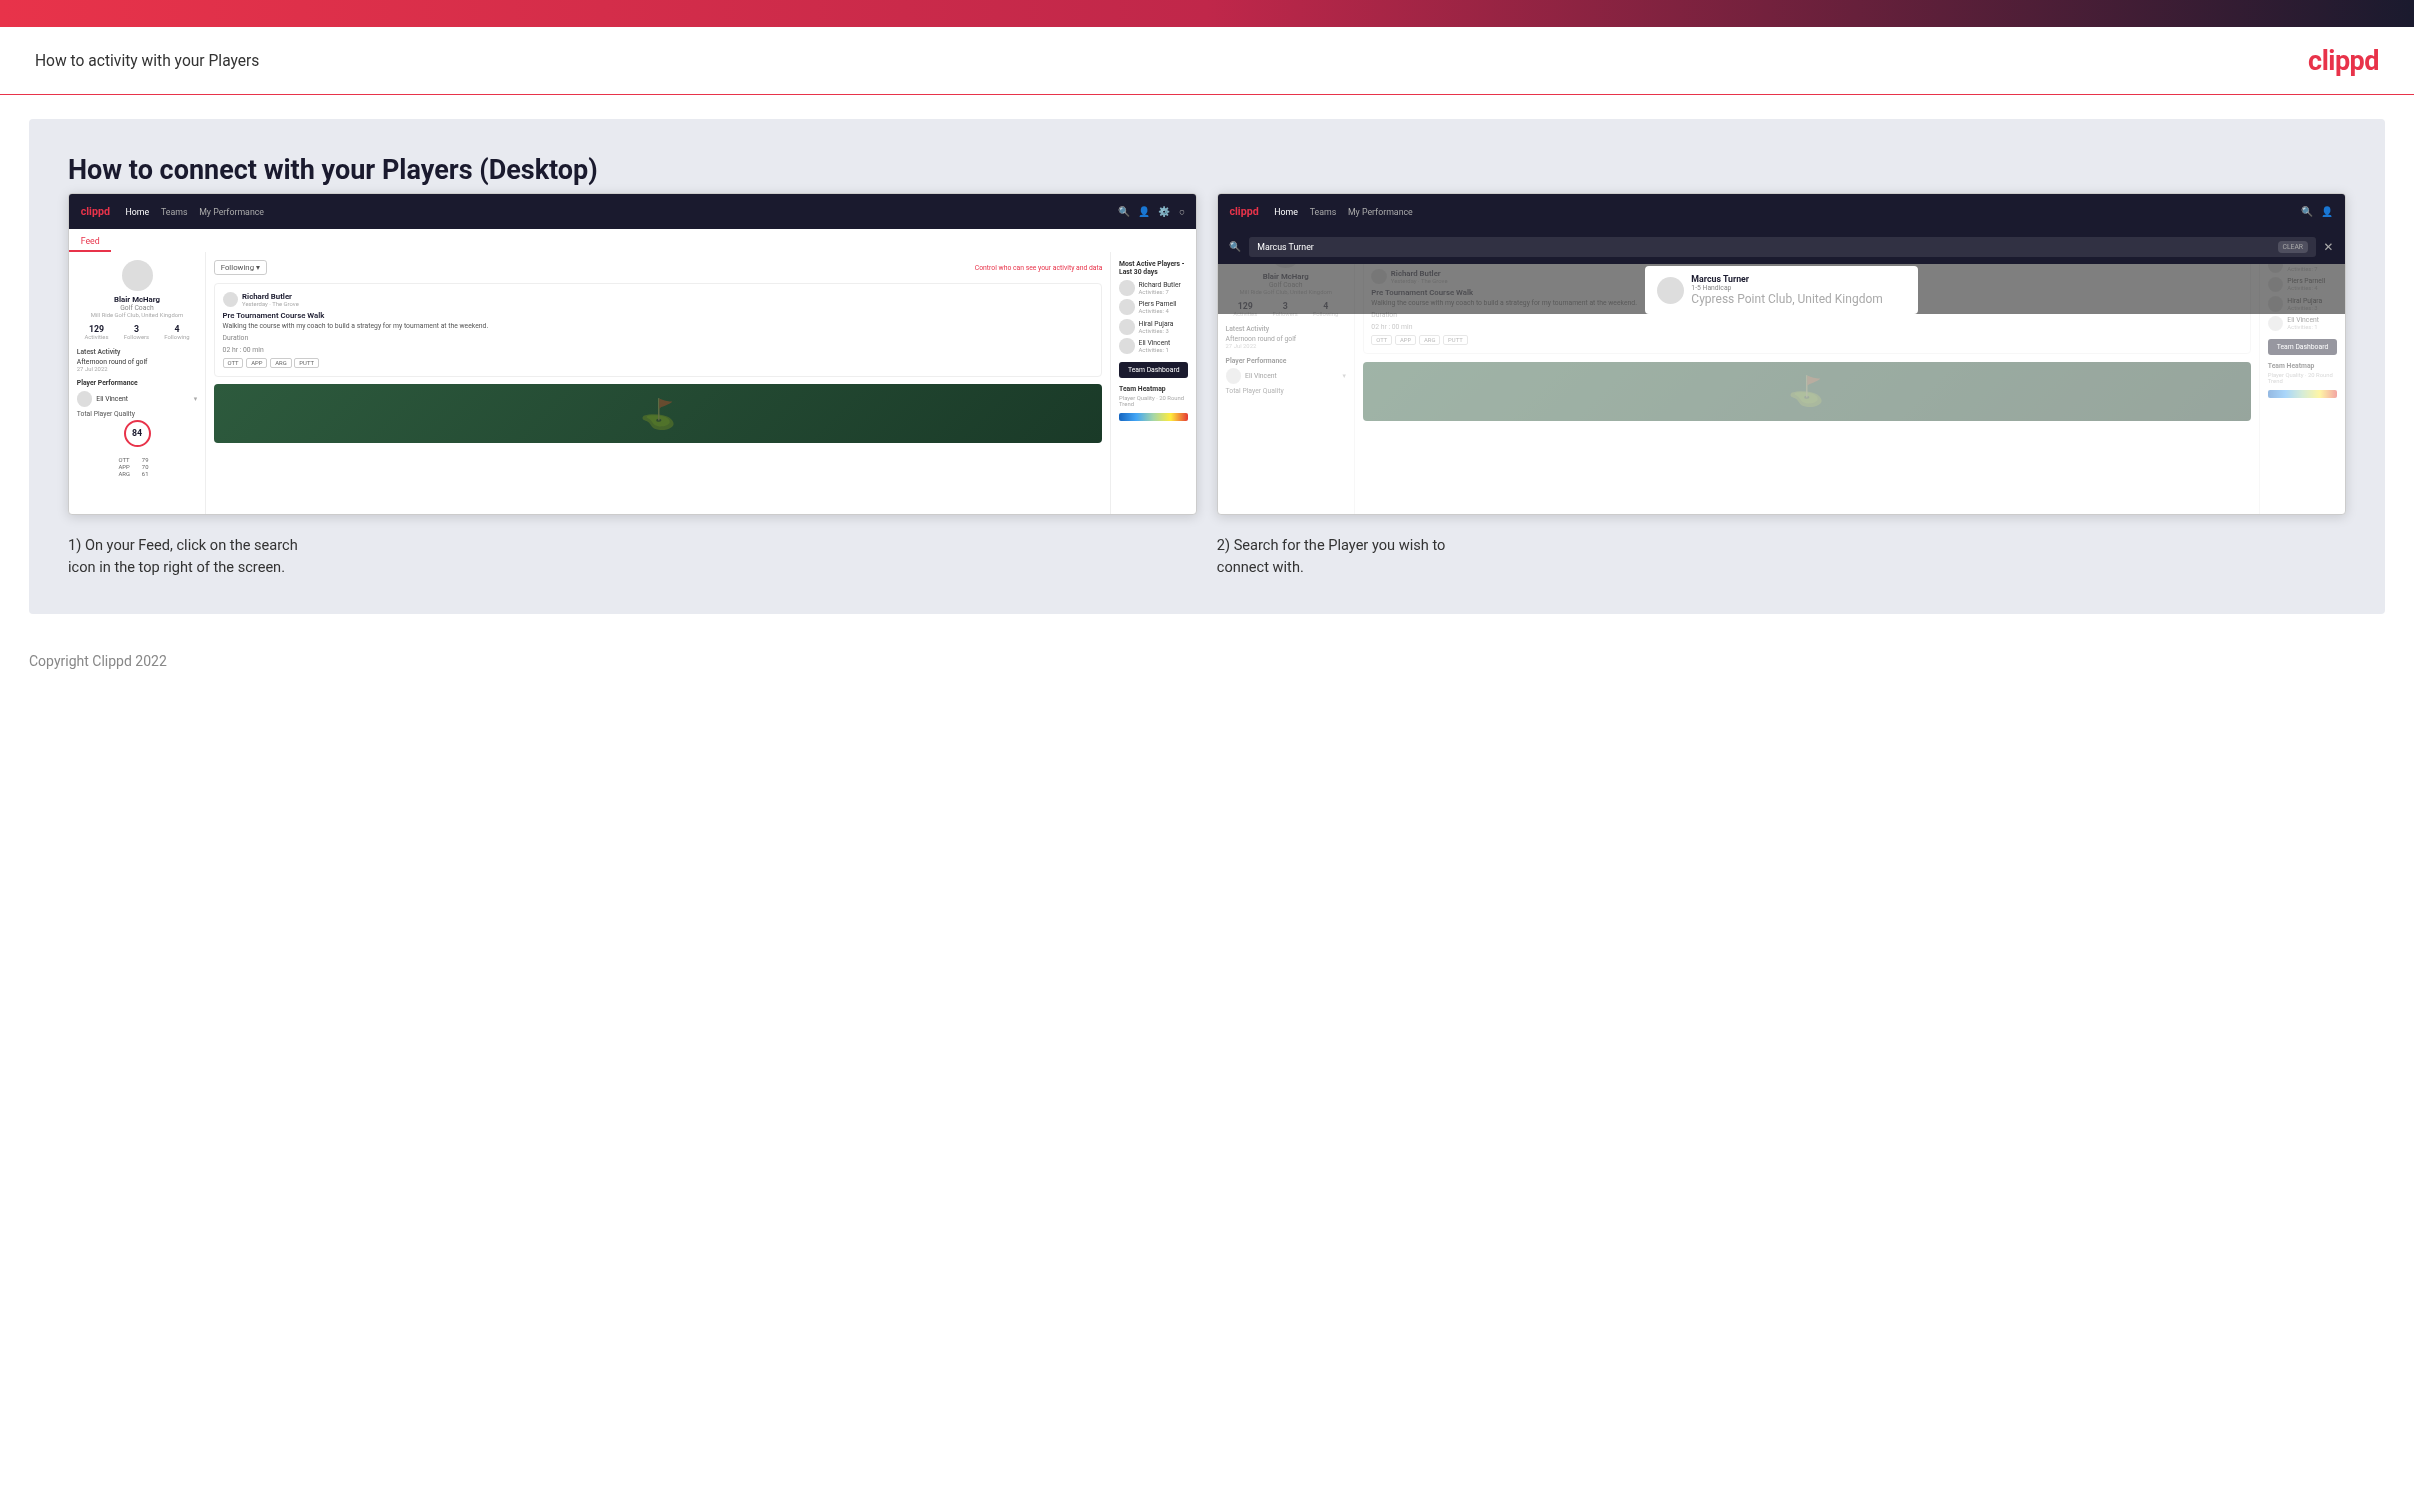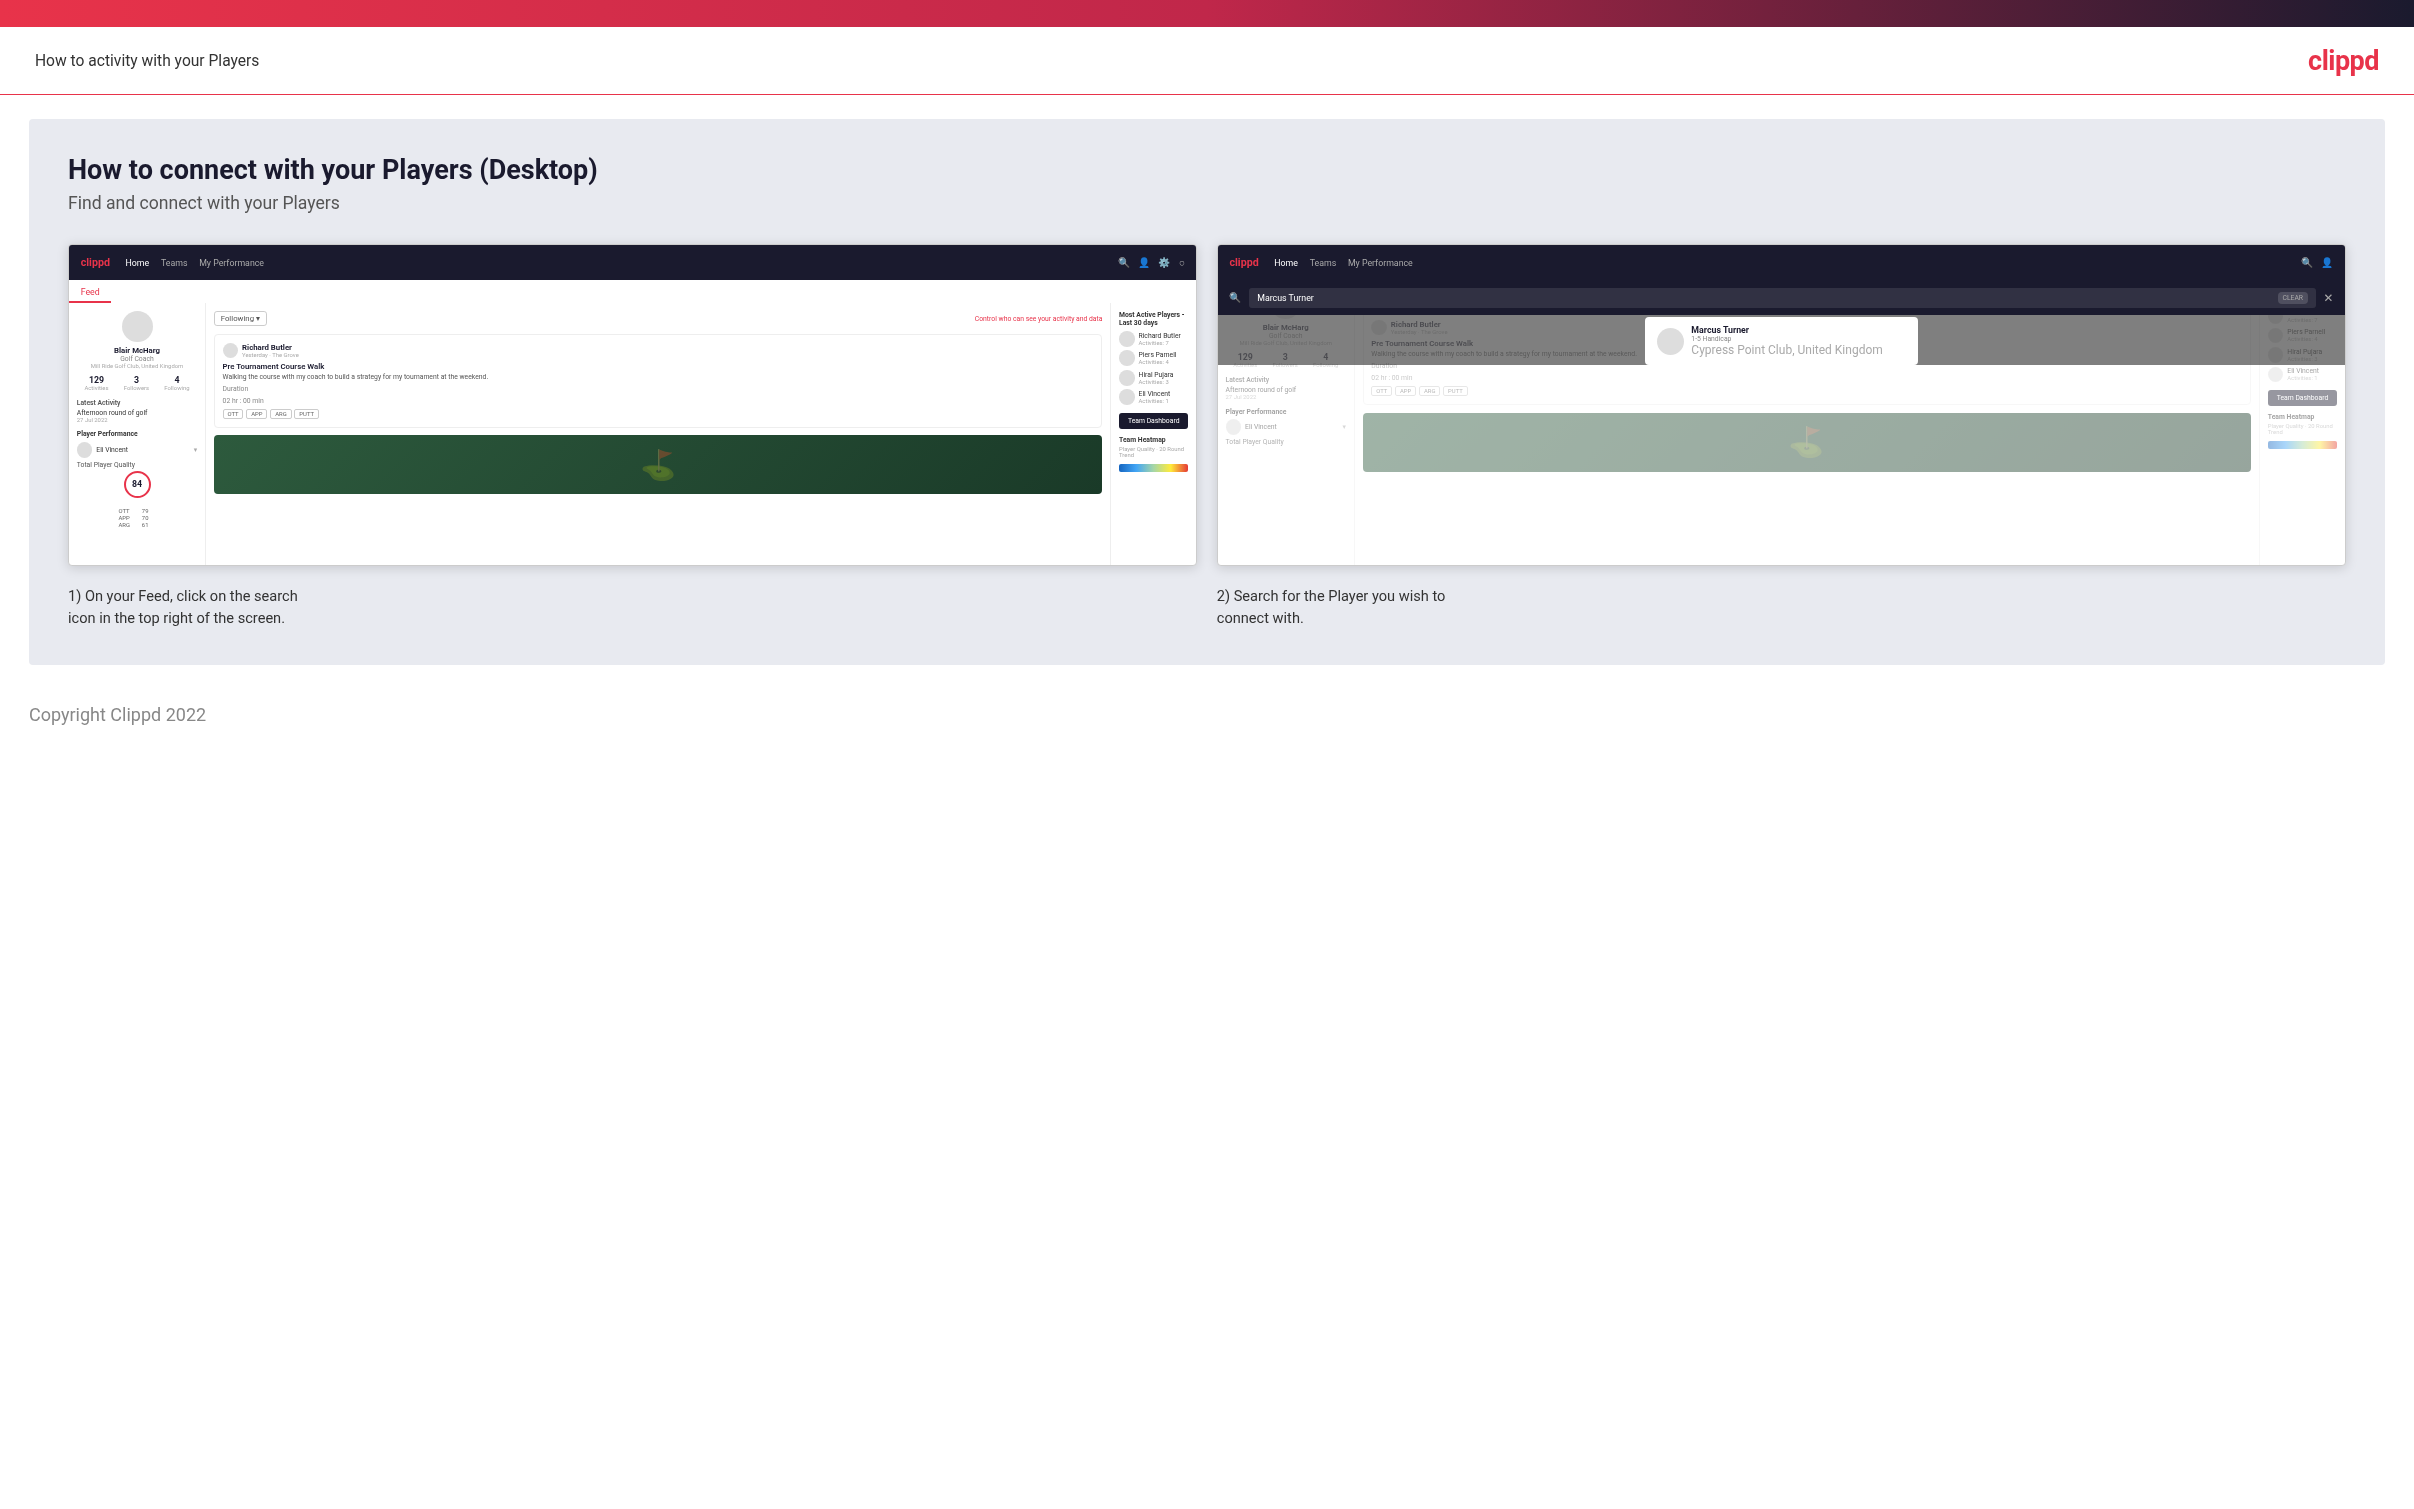--- a/index.html
+++ b/index.html
@@ -484,37 +484,36 @@
     }
     .mock-result-club {
       font-size: 12px;
       color: #aaa;
     }
 
     
     .footer {
       text-align: left;
       padding: 15.6px 29px;
-      font-size: 18px;
+      font-size: 14px;
       color: #888;
     }
   </style>
 </head>
 <body>
 
 <div class="top-bar"></div>
 
 <div class="header">
   <span class="header-title">How to activity with your Players</span>
   <span class="logo">clippd</span>
 </div>
 
 <div class="main-content">
   <div class="main-title">How to connect with your Players (Desktop)</div>
-  <div class="main-subtitle">Find and connect with your Players</div>
 
   <div class="screenshots-row">
 
     <div class="screenshot-block">
       <div class="mock-screen">
         
         <div class="mock-nav">
           <span class="mock-nav-logo">clippd</span>
           <div class="mock-nav-links">
             <span class="mock-nav-link active">Home</span>

